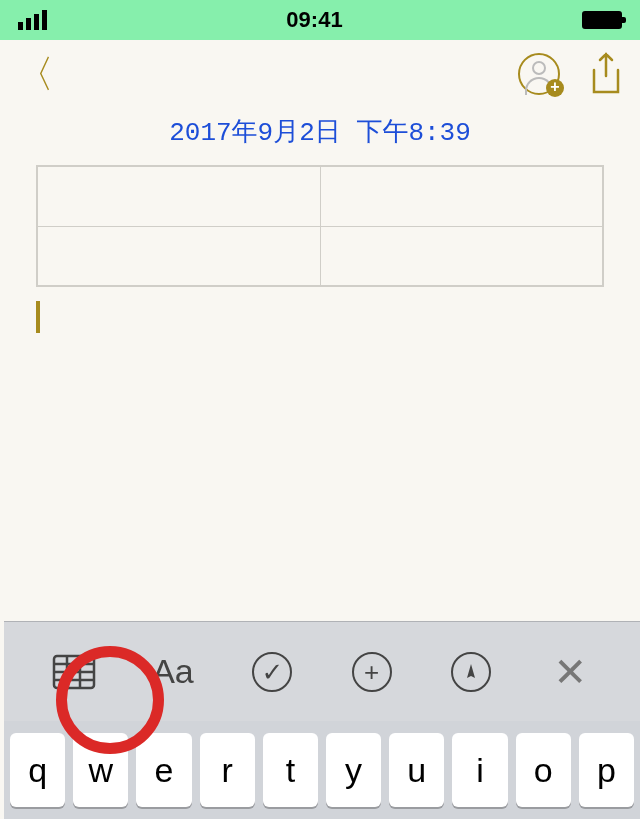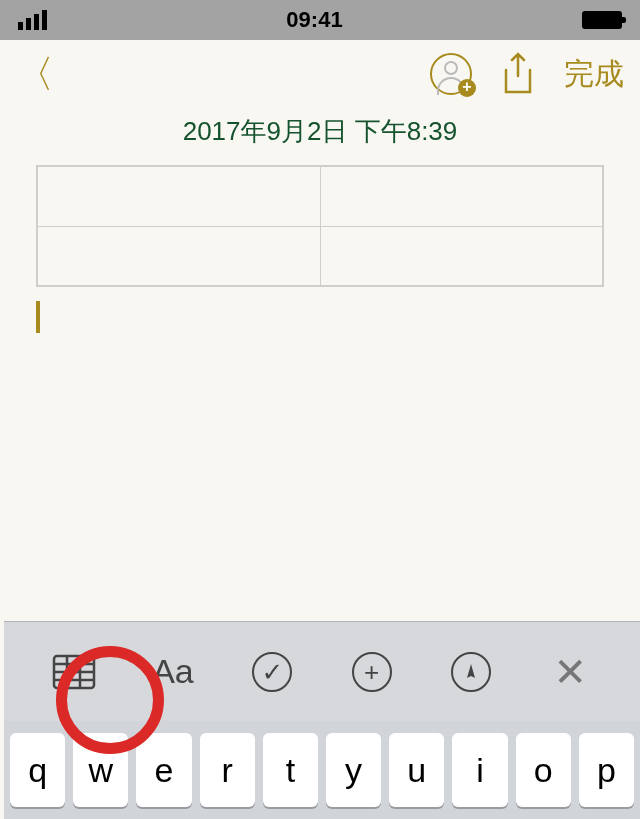--- a/index.html
+++ b/index.html
@@ -14,21 +14,21 @@
       background: #f9f7f2;
       position: relative;
       overflow: hidden;
     }
     .status-bar {
       height: 40px;
       display: flex;
       align-items: center;
       justify-content: space-between;
       padding: 0 18px;
-      background: #a3a3a3;
+      background: #86efac;
     }
     .signal-bars {
       display: flex;
       align-items: flex-end;
       gap: 3px;
     }
     .bar {
       width: 5px;
       background: #000;
     }
@@ -130,23 +130,24 @@
       font-weight: bold;
     }
     .share-icon svg { display: block; }
     .done-button {
       color: #a78b1e;
       font-size: 30px;
       font-weight: 400;
     }
     .timestamp {
       text-align: center;
-      color: #14532d;
+      color: #1d4ed8;
       font-size: 26px;
       padding: 6px 0 16px;
+      font-family: Liberation Mono, monospace;
     }
     .content {
       padding: 0 36px;
       background: #f9f7f2;
     }
     .note-table {
       width: 100%;
       border-collapse: collapse;
       border: 2px solid #d0cec8;
     }
@@ -267,21 +268,20 @@
         <div class="avatar-head"></div>
         <div class="avatar-body"></div>
       </div>
       <div class="avatar-plus">+</div>
     </div>
     <div class="share-icon">
       <svg width="36" height="44" viewBox="0 0 36 44">
         <path d="M18 2 L18 24 M12 8 L18 2 L24 8 M6 18 L6 40 L30 40 L30 18" stroke="#a78b1e" stroke-width="2.5" fill="none" stroke-linecap="round"></path>
       </svg>
     </div>
-    <div class="done-button">完成</div>
   </div>
 </div>
 
 <div class="timestamp">2017年9月2日 下午8:39</div>
 
 <div class="content">
   <table class="note-table">
     <tbody>
         <tr>
       <td></td>

